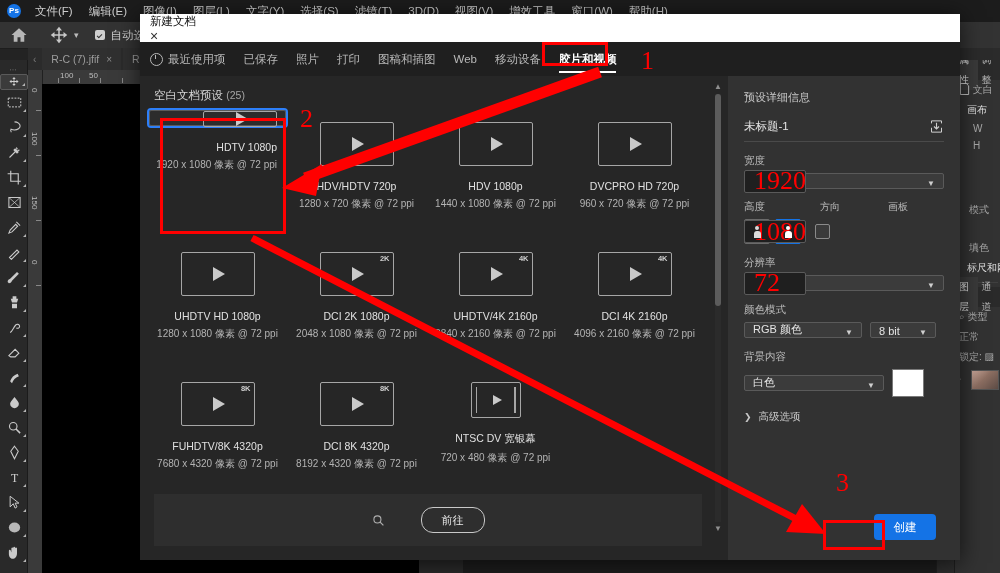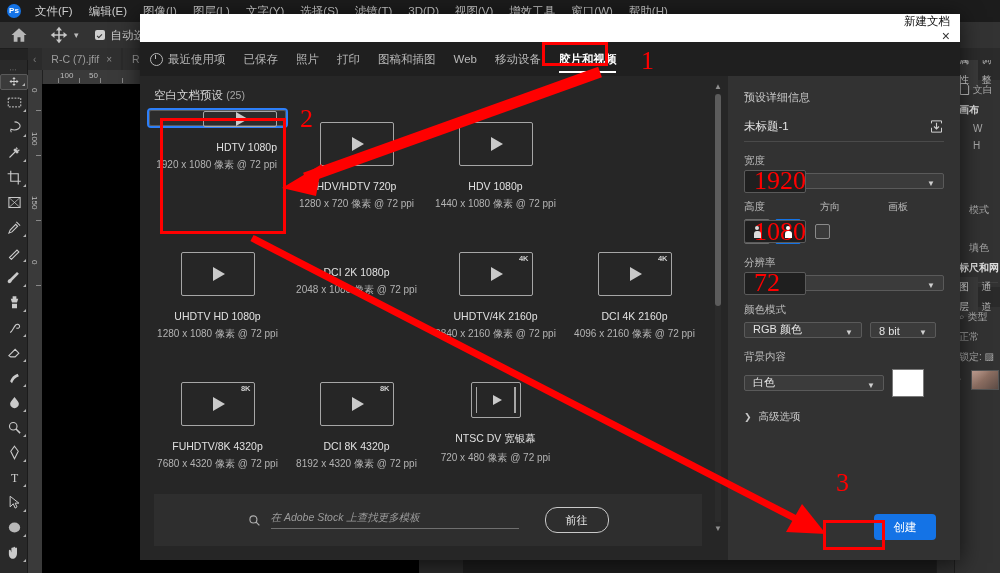--- a/index.html
+++ b/index.html
@@ -64,32 +64,32 @@
                  border-radius:1px;}
   .canvas-panel2{position:absolute;left:377px;top:420px;width:44px;height:153px;background:#2a2a2a;}
 
   
   .rpanel{position:absolute;right:0;top:60px;width:45px;height:513px;background:#323232;
           border-left:1px solid #1e1e1e;font-size:10px;color:#b4b4b4;overflow:hidden;}
   .rp-tabs{display:flex;height:20px;align-items:center;background:#2a2a2a;}
   .rp-tabs .t{font-size:10px;padding:0 4px;line-height:20px;}
   .rp-tabs .t.on{background:#3a3a3a;color:#e2e2e2;}
   .rp-row{padding:3px 4px;font-size:10px;white-space:nowrap;color:#a9a9a9;}
-  .rp-row.hd{color:#e0e0e0;font-weight:bold;}
+  .rp-row.hd{color:#e0e0e0;font-weight:normal;margin-left:8px;}
   .rp-div{height:1px;background:#3f3f3f;margin:4px 2px;}
   .rp-thumb{width:26px;height:18px;margin:3px 0 0 10px;
             background:linear-gradient(135deg,#caa79a,#8d6f62 45%,#5b4a44);border:1px solid #555;}
   .rp-narrow{position:absolute;right:45px;top:60px;width:18px;height:513px;background:#2e2e2e;
              border-left:1px solid #202020;}
   .rp-ico{margin:10px auto;width:13px;height:13px;opacity:.6;}
 
   
   .dlg{position:absolute;left:140px;top:14px;width:820px;height:546px;background:#323232;
        box-shadow:0 3px 22px rgba(0,0,0,.65);}
-  .dlg-title{height:28px;background:#ffffff;display:flex;align-items:flex-end;
+  .dlg-title{height:28px;background:#ffffff;display:flex;align-items:flex-start;
              justify-content:space-between;padding:0 10px;box-sizing:border-box;flex-direction:column;}
   .dlg-title .tt{font-size:11.5px;color:#111;}
   .dlg-title .cl{font-size:14px;color:#333;line-height:1;cursor:default;}
 
   .dlg-tabs{height:34px;background:#1f1f1f;display:flex;align-items:center;padding-left:10px;
             box-sizing:border-box;position:relative;}
   .dtab2{font-size:11.5px;color:#b9b9b9;margin-right:18px;white-space:nowrap;
          display:flex;align-items:center;height:34px;position:relative;}
   .dtab2 .clock{width:11px;height:11px;border:1.3px solid #b9b9b9;border-radius:50%;
                 margin-right:5px;position:relative;display:inline-block;}
@@ -467,31 +467,42 @@
             <div class="pname">HDV/HDTV 720p</div>
             <div class="pdim">1280 x 720 像素 @ 72 ppi</div>
           </div>
           <div class="pcell">
             <div class="thumb">
                 <i class="playtri"></i>
               </div>
             <div class="pname">HDV 1080p</div>
             <div class="pdim">1440 x 1080 像素 @ 72 ppi</div>
           </div>
+          <div class="pcell">
+            <div class="thumb">
+                <i class="playtri"></i>
+              </div>
+            <div class="pname">DVCPRO HD 720p</div>
+            <div class="pdim">960 x 720 像素 @ 72 ppi</div>
+          </div>
         </div>
 
         <div class="prow">
           <div class="pcell">
             <div class="thumb">
                 <i class="playtri"></i>
               </div>
             <div class="pname">UHDTV HD 1080p</div>
             <div class="pdim">1280 x 1080 像素 @ 72 ppi</div>
           </div>
           <div class="pcell">
+            <div class="thumb">
+                <i class="playtri"></i>
+                <span class="badge">2K</span>
+              </div>
             <div class="pname">DCI 2K 1080p</div>
             <div class="pdim">2048 x 1080 像素 @ 72 ppi</div>
           </div>
           <div class="pcell">
             <div class="thumb">
                 <i class="playtri"></i>
                 <span class="badge">4K</span>
               </div>
             <div class="pname">UHDTV/4K 2160p</div>
             <div class="pdim">3840 x 2160 像素 @ 72 ppi</div>
@@ -540,21 +551,20 @@
         <div class="track"></div>
         <div class="thumbbar"></div>
         <div class="dn" style="position:absolute;bottom:0;left:0;right:0">▼</div>
       </div>
 
       <div class="stock">
         <svg class="mag" viewBox="0 0 24 24">
             <circle cx="10" cy="10" r="6.5" fill="none" stroke="#cfcfcf" stroke-width="2"></circle>
             <path d="M15 15 l6 6" stroke="#cfcfcf" stroke-width="2.2"></path>
           </svg>
-        <div class="sinput">在 Adobe Stock 上查找更多模板</div>
         <div class="go">前往</div>
       </div>
     </div>
 
     <div class="details">
       <div class="d-h">预设详细信息</div>
 
       <div class="d-name">
         <span class="v">未标题-1</span>
         <svg width="15" height="15" viewBox="0 0 24 24">

